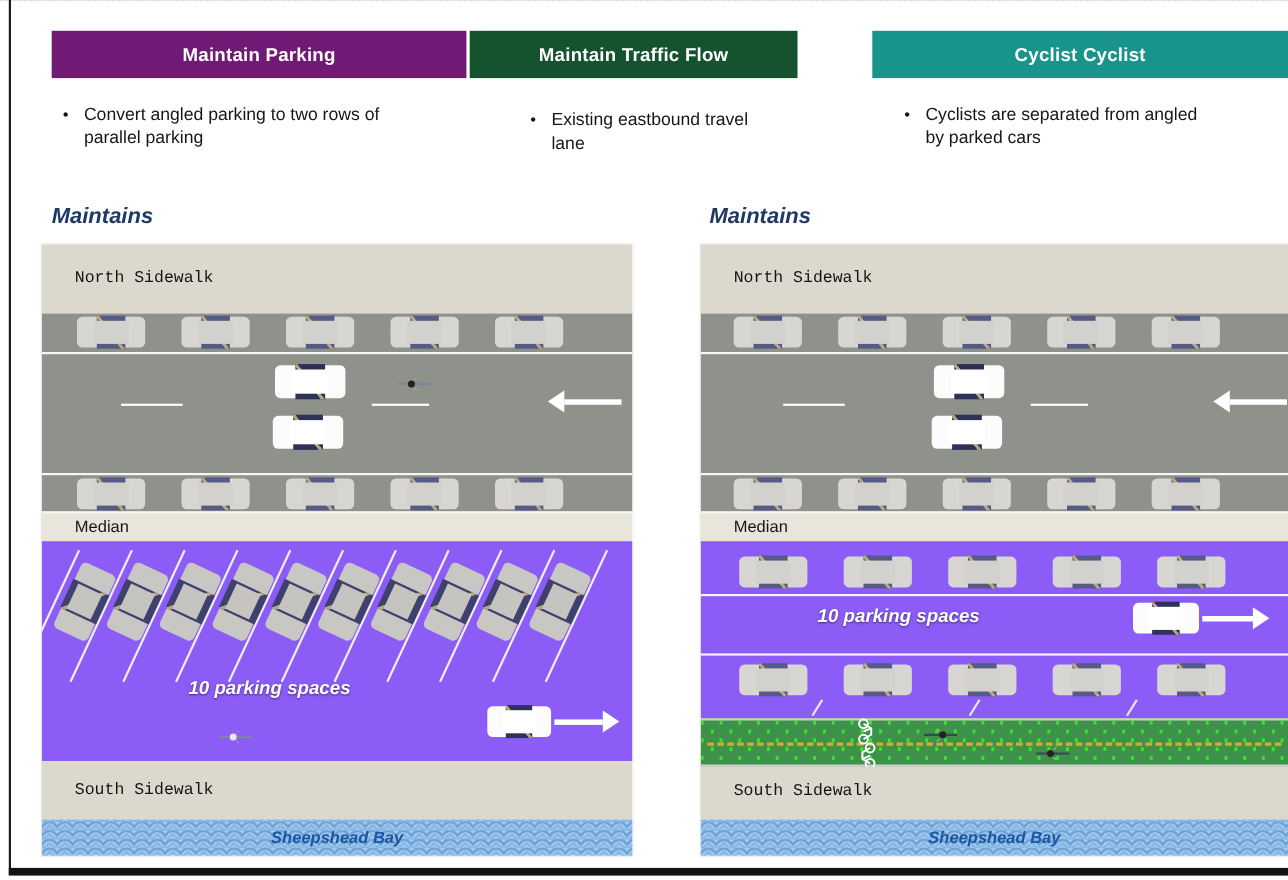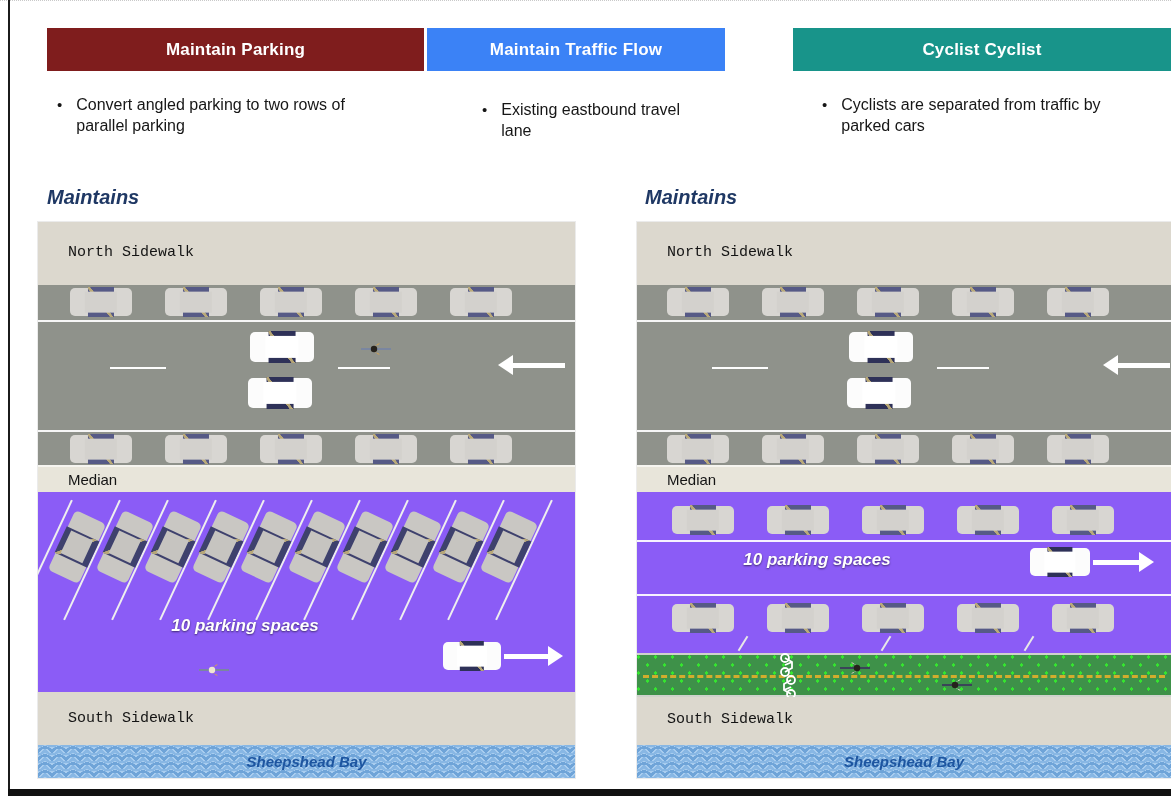--- a/index.html
+++ b/index.html
@@ -8,22 +8,22 @@
   .abs { position:absolute; }
 
   
   .frame-left   { left:8px; top:0; width:2px; height:795px; background:#1b1b1b; }
   .frame-bottom { left:8px; top:789px; width:1163px; height:7px; background:#111; }
   .frame-top    { left:0; top:0; width:1171px; height:0; border-top:1px dotted #c9c9c9; }
 
   
   .banner { top:28px; height:43px; color:#fff; font-weight:bold; font-size:17px;
     display:flex; align-items:center; justify-content:center; letter-spacing:.2px; }
-  .banner.b1 { left:47px;  width:377px; background:#7f1d1d; }
-  .banner.b2 { left:427px; width:298px; background:#3b82f6;align-items:center; }
+  .banner.b1 { left:47px;  width:377px; background:#701a75; }
+  .banner.b2 { left:427px; width:298px; background:#14532d;align-items:center; }
   .banner.b3 { left:793px; width:378px; background:#18948a; }
 
   
   .bullet { display:flex; gap:14px; font-size:16px; color:#161616; line-height:1.32; }
   .bullet .dot { font-size:15px; line-height:1.4; }
   .bullet.p1 { left:57px;  top:94px;  width:300px; }
   .bullet.p2 { left:482px; top:99px;  width:210px; }
   .bullet.p3 { left:822px; top:94px;  width:280px; }
 
   .dg-title { font-size:20px; font-weight:bold; font-style:italic; color:#1f3864; }
@@ -122,21 +122,21 @@
 <div class="abs bullet p1">
   <span class="dot">•</span>
   <span>Convert angled parking to two rows of parallel parking</span>
 </div>
 <div class="abs bullet p2">
   <span class="dot">•</span>
   <span>Existing eastbound travel lane</span>
 </div>
 <div class="abs bullet p3">
   <span class="dot">•</span>
-  <span>Cyclists are separated from traffic by parked cars</span>
+  <span>Cyclists are separated from angled by parked cars</span>
 </div>
 
 <div class="abs dg-title t-existing">Maintains</div>
 <div class="abs dg-title t-proposed">Maintains</div>
 
 <div class="abs diagram dg-existing">
 
   <div class="abs sidewalk sw-n">
     <span class="abs lbl" style="left:30px; top:22px;">North Sidewalk</span>
   </div>

